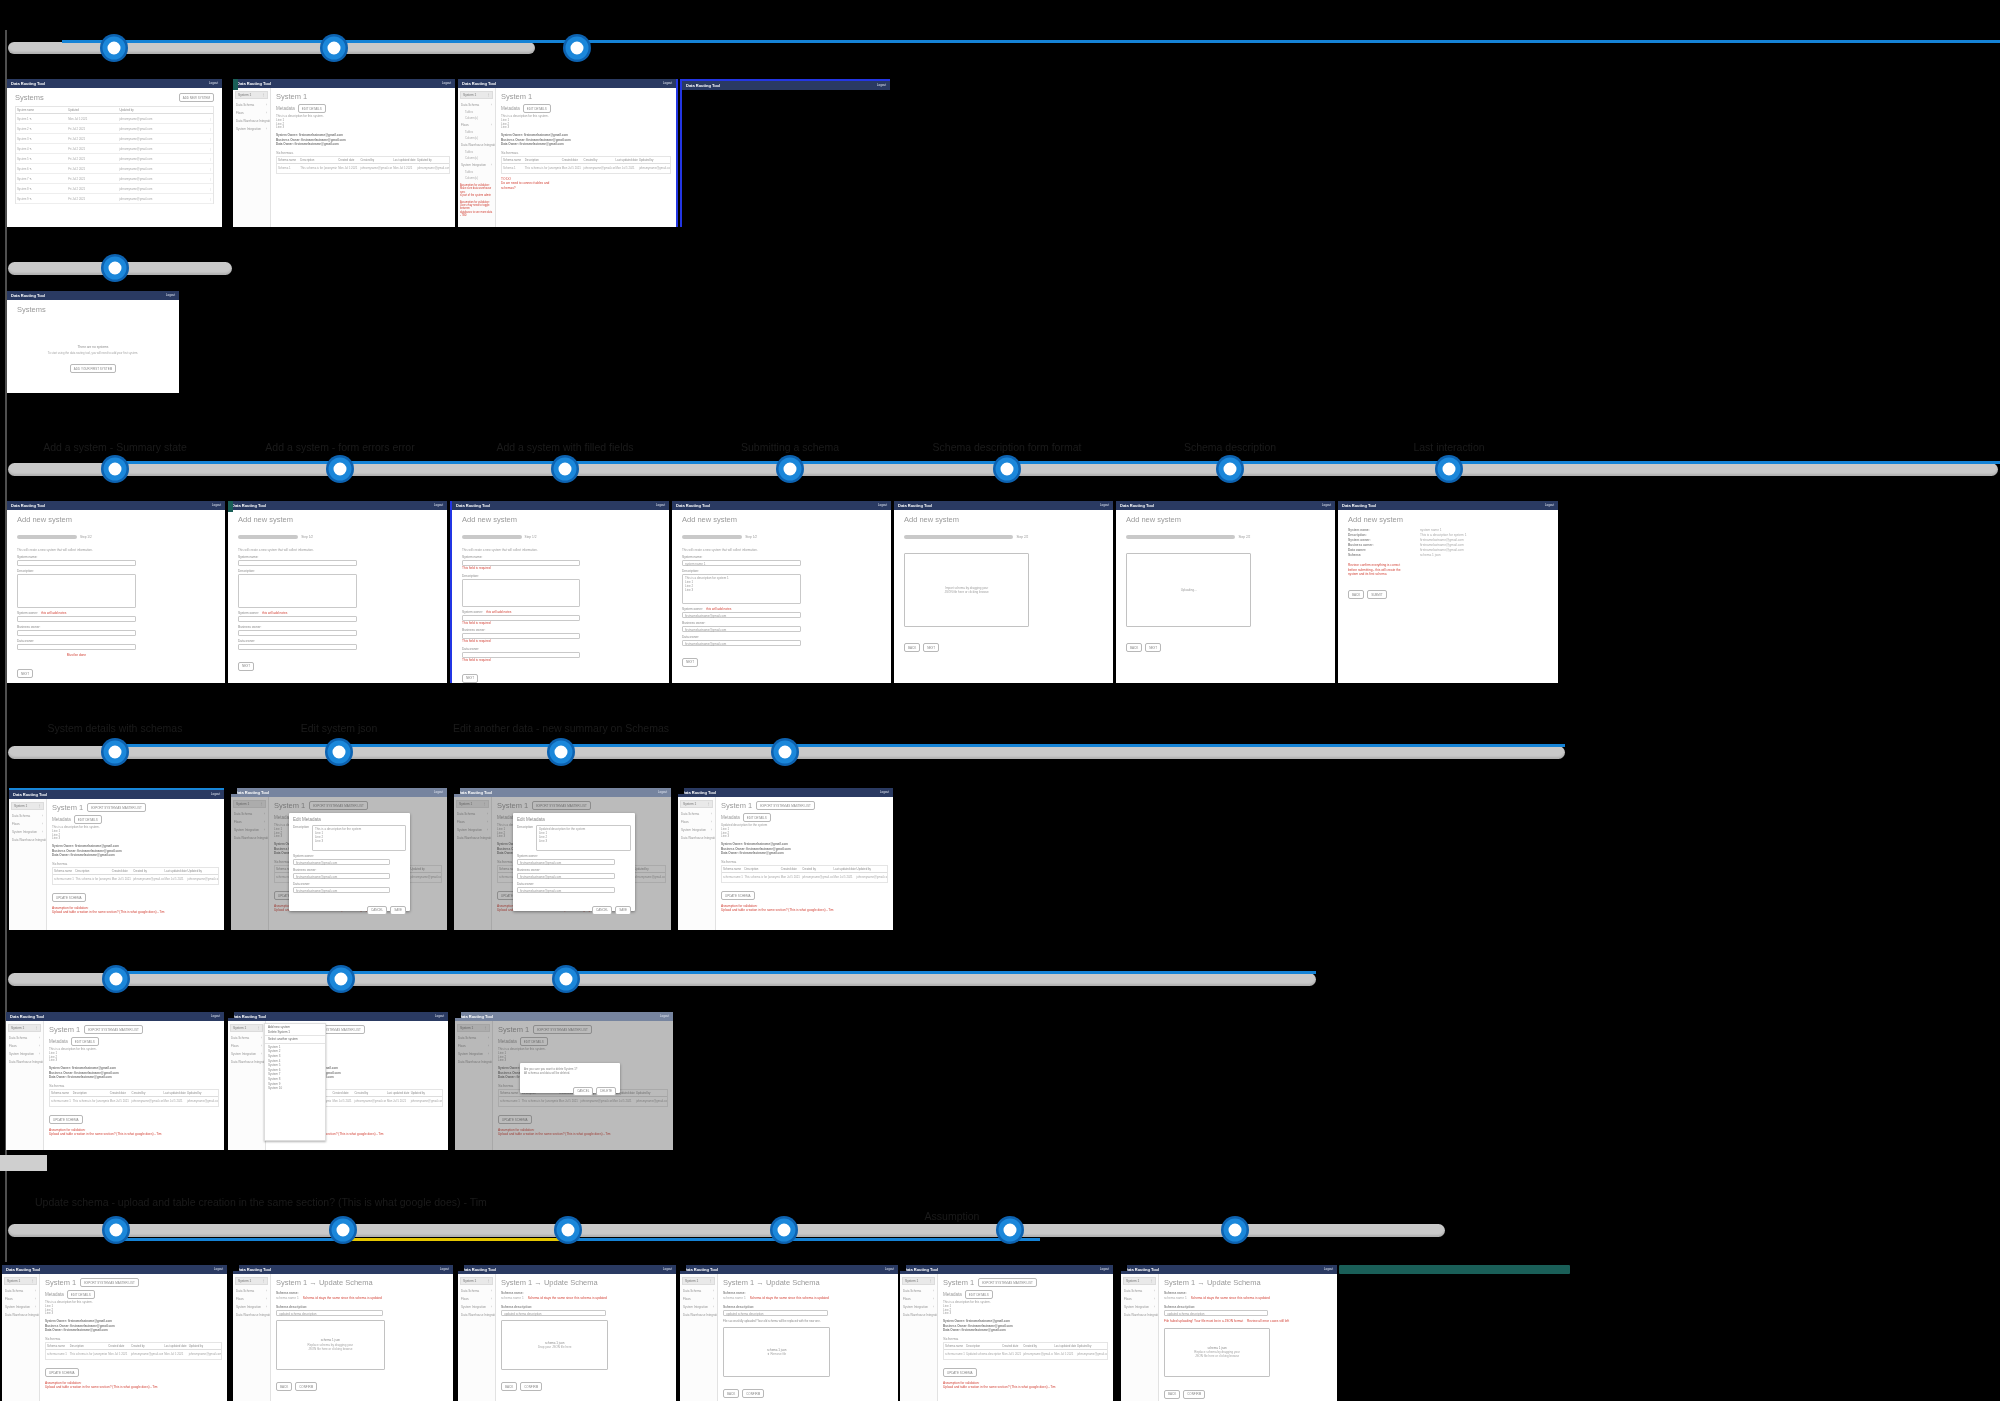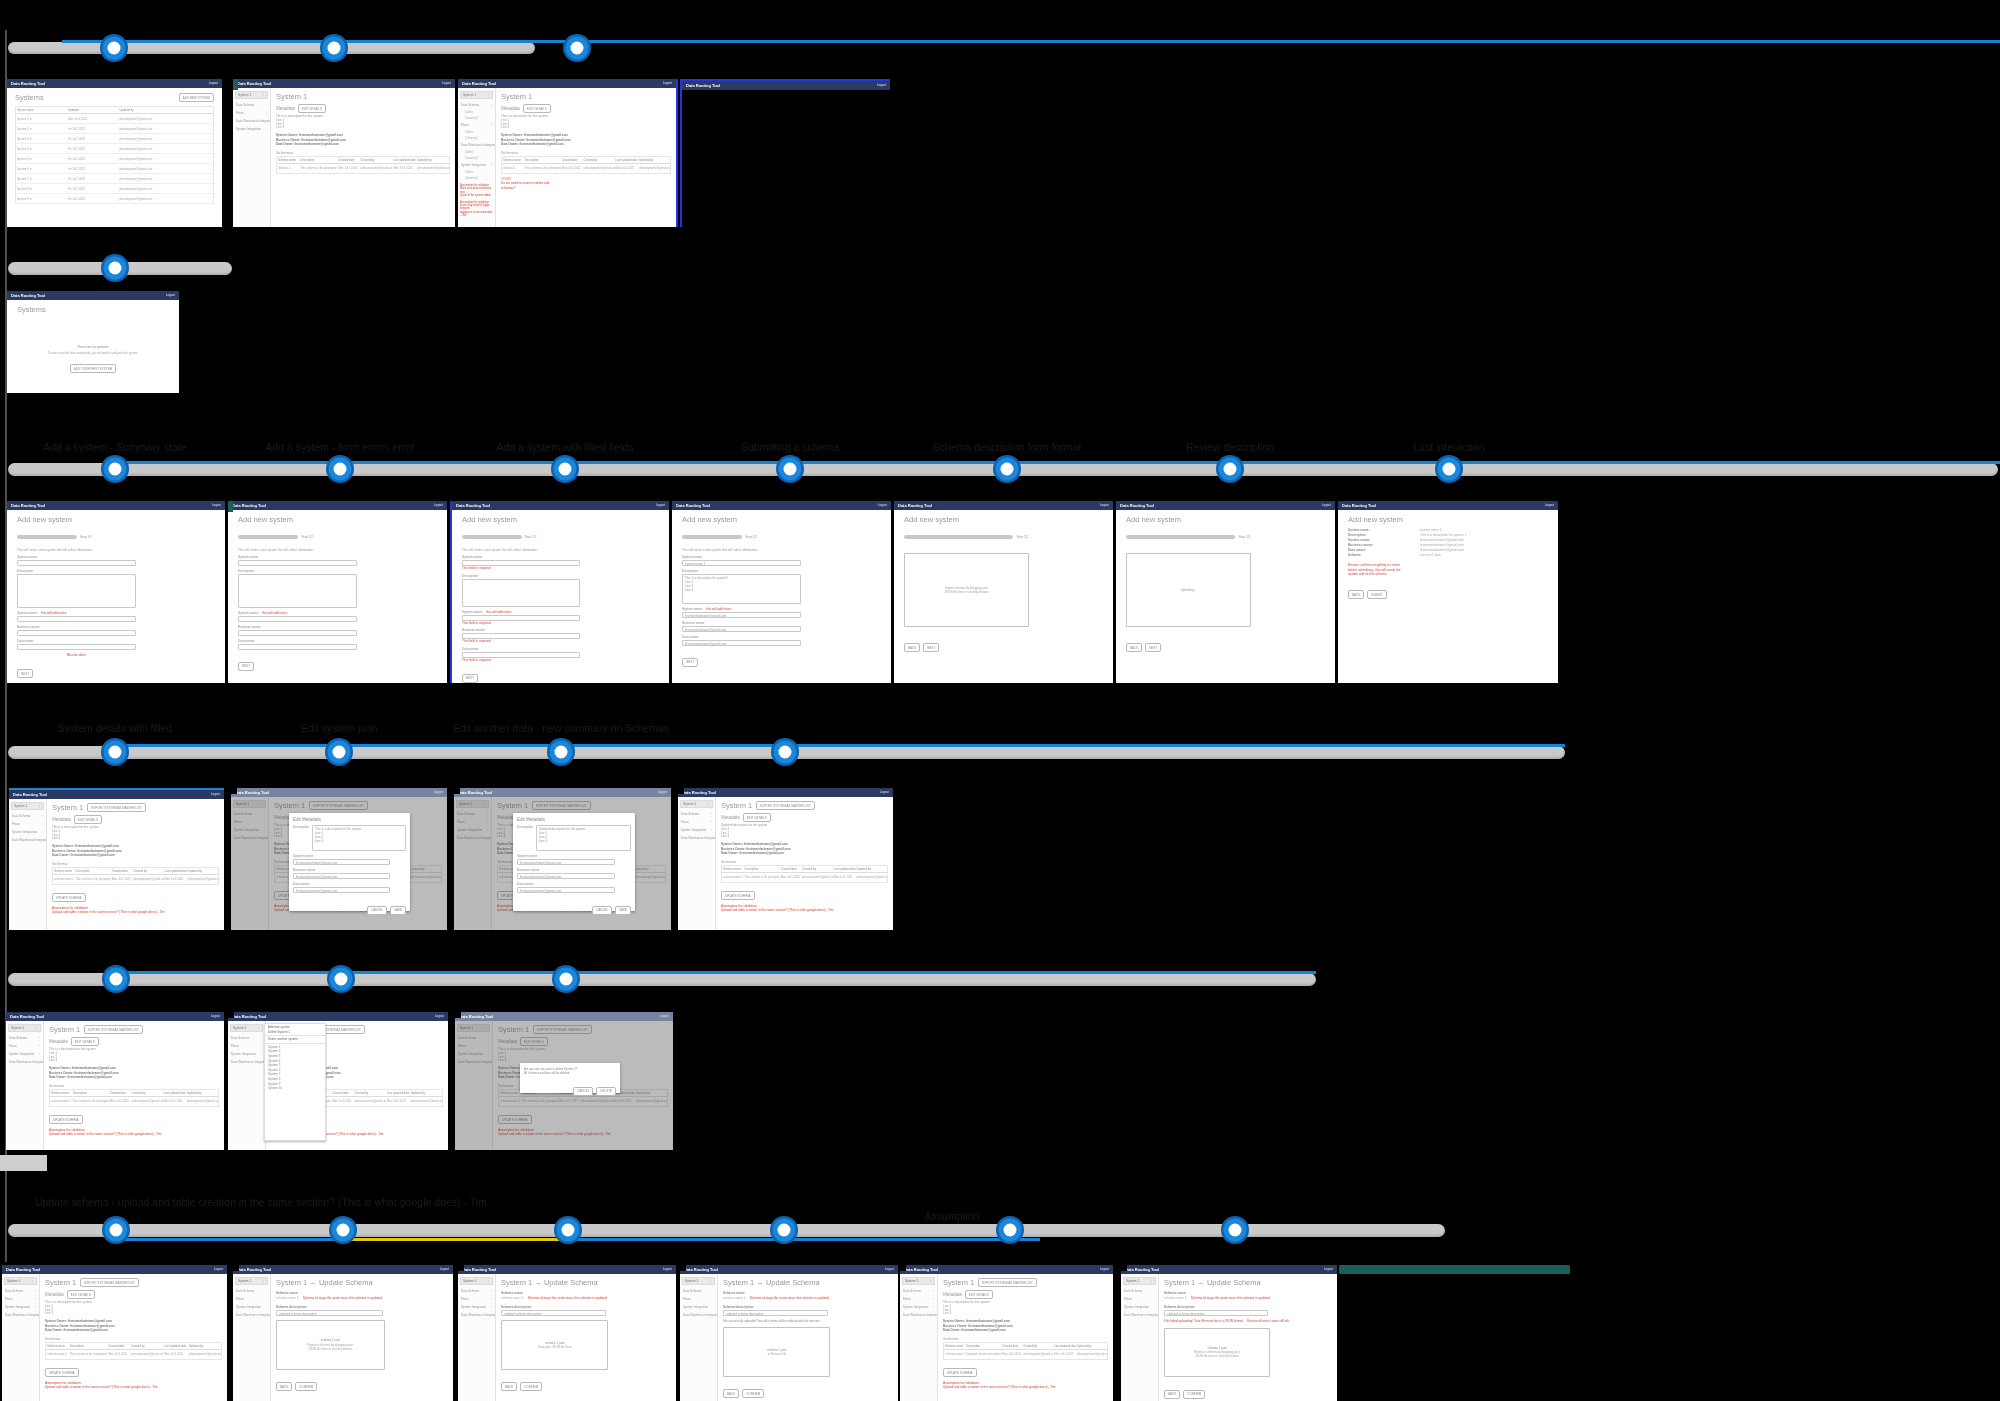--- a/index.html
+++ b/index.html
@@ -323,21 +323,21 @@
       </div>
     </div>
     <div>
       <div class="bar" style="position: absolute; left: 8px; top: 463px; width: 1990px; height: 13px;"></div>
       <div class="tline blue" style="position: absolute; left: 115px; top: 461px; width: 1885px; height: 3px;"></div>
       <div class="slabel" style="position: absolute; left: 115px; top: 441px;">Add a system - Summary state</div>
       <div class="slabel" style="position: absolute; left: 340px; top: 441px;">Add a system - form errors error</div>
       <div class="slabel" style="position: absolute; left: 565px; top: 441px;">Add a system with filled fields</div>
       <div class="slabel" style="position: absolute; left: 790px; top: 441px;">Submitting a schema</div>
       <div class="slabel" style="position: absolute; left: 1007px; top: 441px;">Schema description form format</div>
-      <div class="slabel" style="position: absolute; left: 1230px; top: 441px;">Review description</div>
+      <div class="slabel" style="position: absolute; left: 1230px; top: 441px;">Schema description</div>
       <div class="slabel" style="position: absolute; left: 1449px; top: 441px;">Last interaction</div>
       <div class="node" style="position: absolute; left: 115px; top: 469px;"></div>
       <div class="node" style="position: absolute; left: 340px; top: 469px;"></div>
       <div class="node" style="position: absolute; left: 565px; top: 469px;"></div>
       <div class="node" style="position: absolute; left: 790px; top: 469px;"></div>
       <div class="node" style="position: absolute; left: 1007px; top: 469px;"></div>
       <div class="node" style="position: absolute; left: 1230px; top: 469px;"></div>
       <div class="node" style="position: absolute; left: 1449px; top: 469px;"></div>
       <div class="thumb" style="position: absolute; left: 7px; top: 501px; width: 218px; height: 182px;">
         <div class="t-header">
@@ -563,21 +563,21 @@
               <div class="redtxt">system and its first schema</div>
             </div>
             <div><div class="mini-btn" style="margin-right: 3px;">BACK</div><div class="mini-btn" style="margin-right: 3px;">SUBMIT</div></div>
           </div>
         </div>
       </div>
     </div>
     <div>
       <div class="bar" style="position: absolute; left: 8px; top: 746px; width: 1557px; height: 13px;"></div>
       <div class="tline blue" style="position: absolute; left: 115px; top: 744px; width: 1450px; height: 3px;"></div>
-      <div class="slabel" style="position: absolute; left: 115px; top: 722px;">System details with filled</div>
+      <div class="slabel" style="position: absolute; left: 115px; top: 722px;">System details with schemas</div>
       <div class="slabel" style="position: absolute; left: 339px; top: 722px;">Edit system json</div>
       <div class="slabel" style="position: absolute; left: 561px; top: 722px;">Edit another data - new summary on Schemas</div>
       <div class="node" style="position: absolute; left: 115px; top: 752px;"></div>
       <div class="node" style="position: absolute; left: 339px; top: 752px;"></div>
       <div class="node" style="position: absolute; left: 561px; top: 752px;"></div>
       <div class="node" style="position: absolute; left: 785px; top: 752px;"></div>
       <div class="thumb" style="position: absolute; left: 9px; top: 788px; width: 215px; height: 142px; border-top: 2px solid rgb(24, 134, 217);">
         <div class="t-header">
           <div class="t-app">Data Routing Tool</div>
           <div class="t-out">Logout</div>

